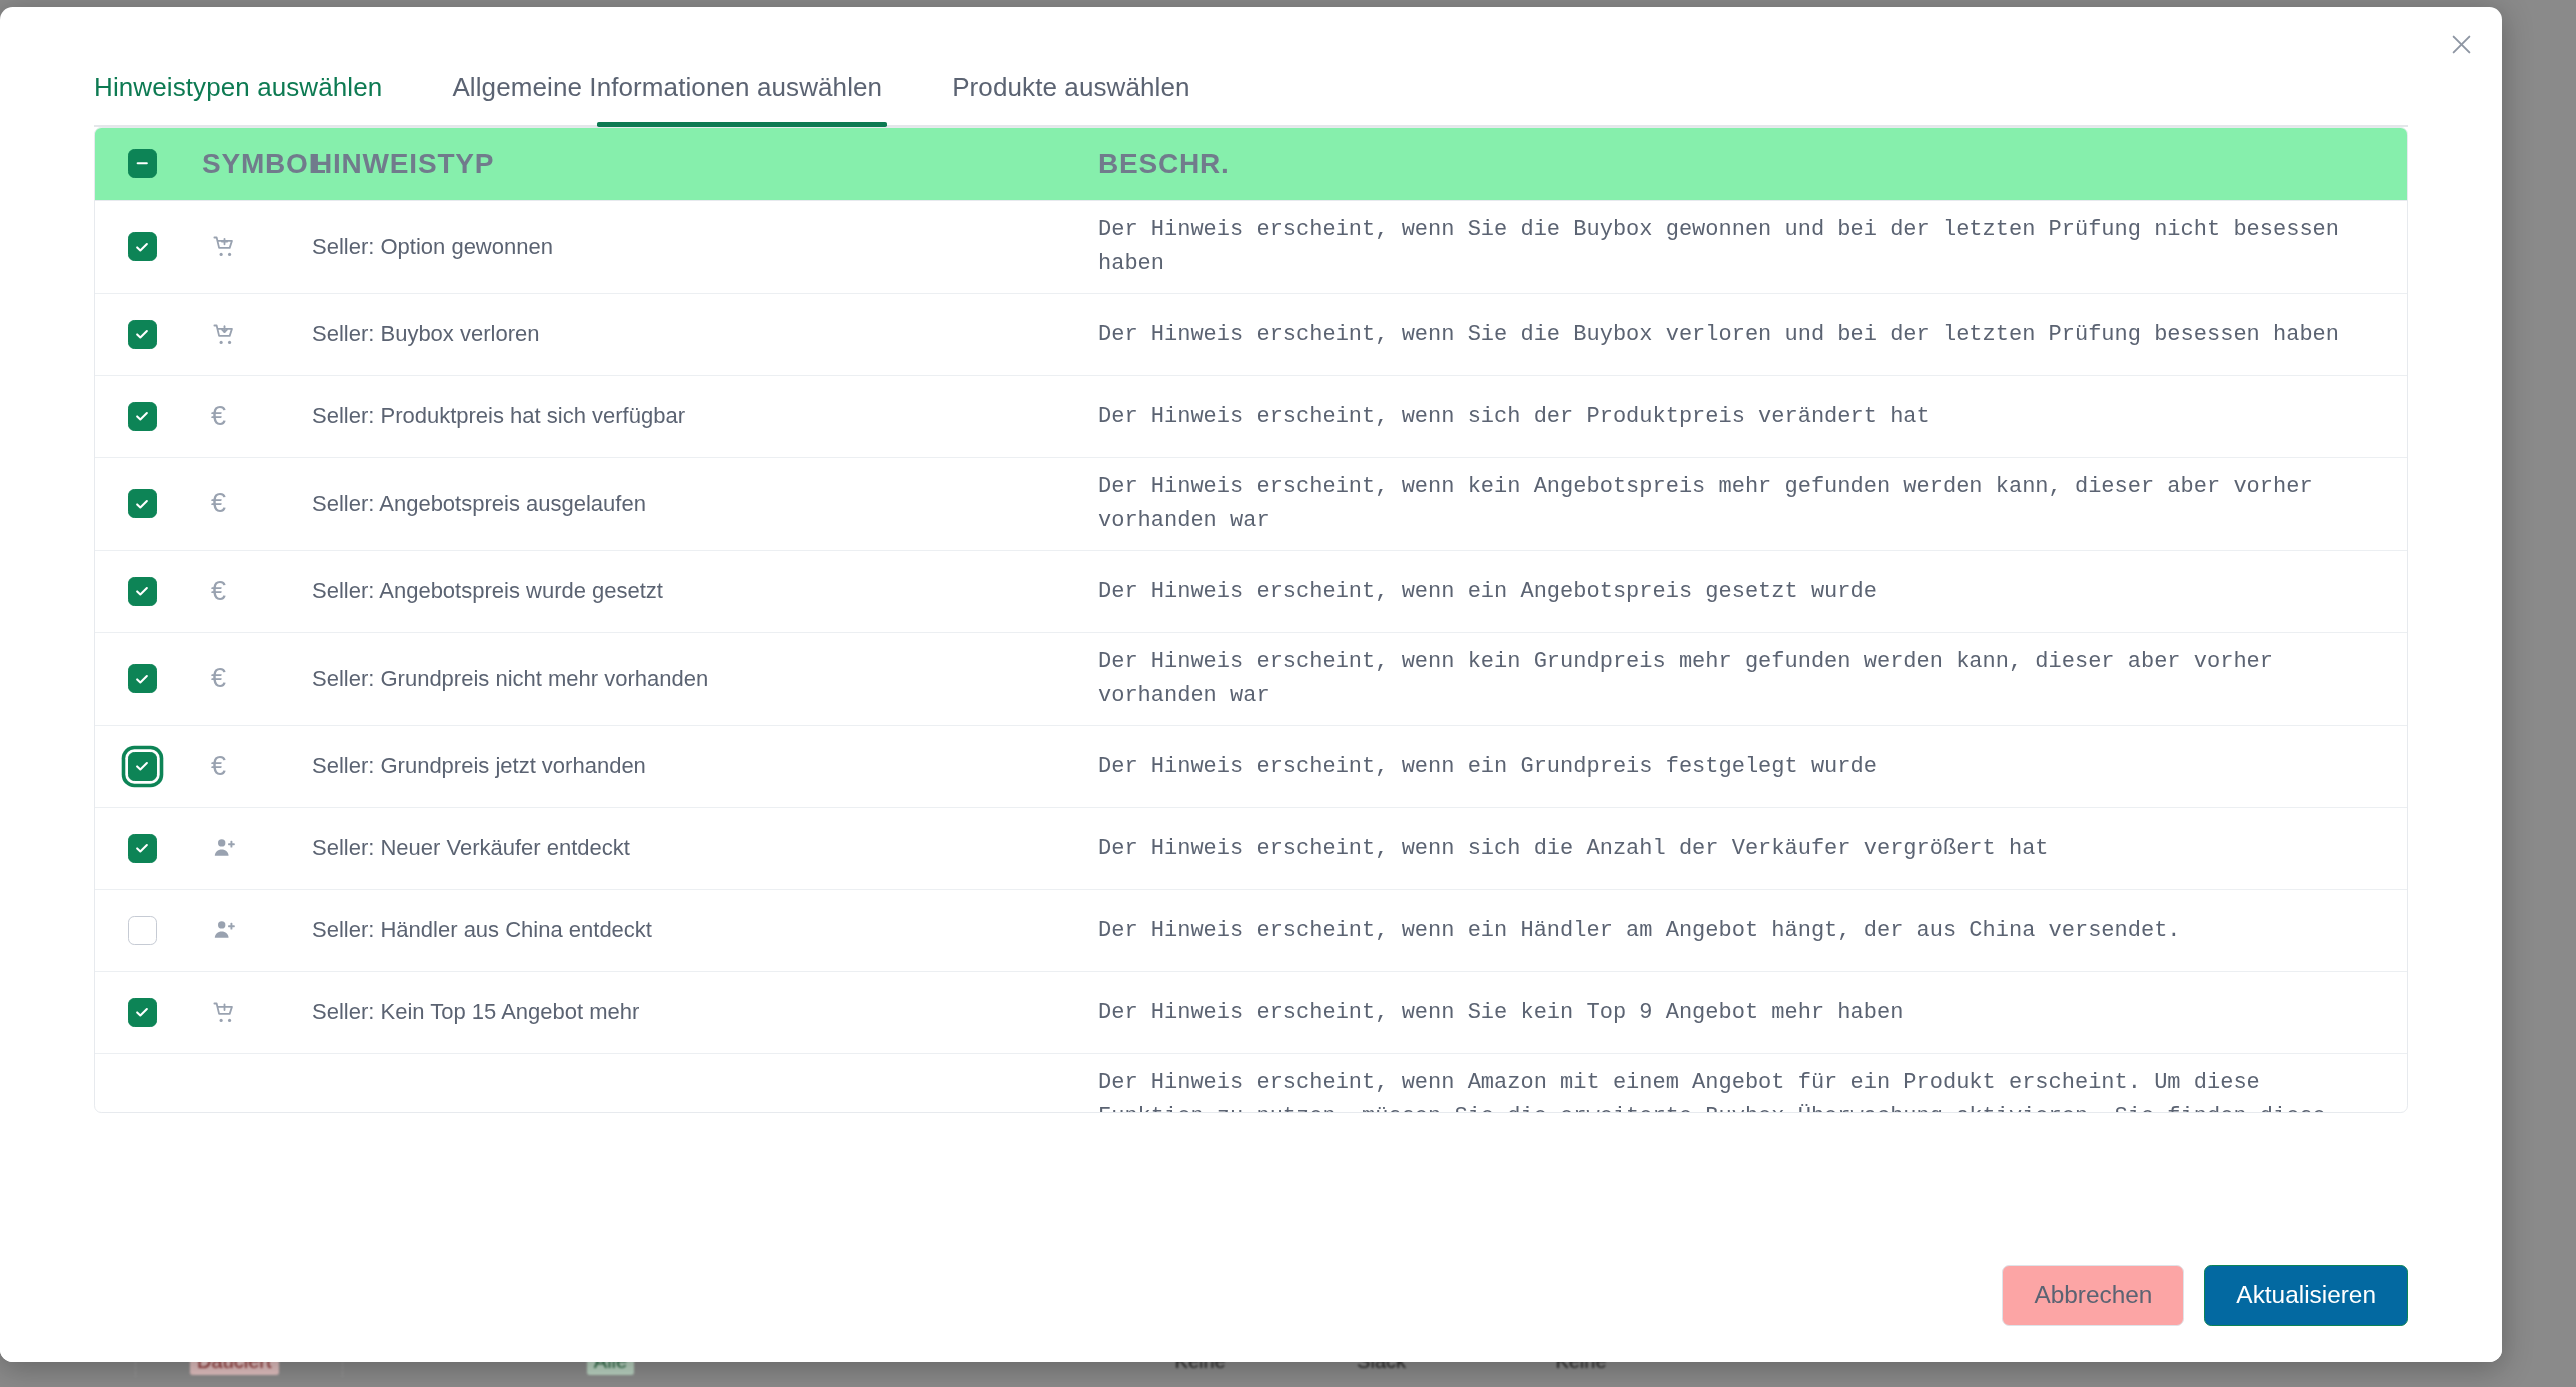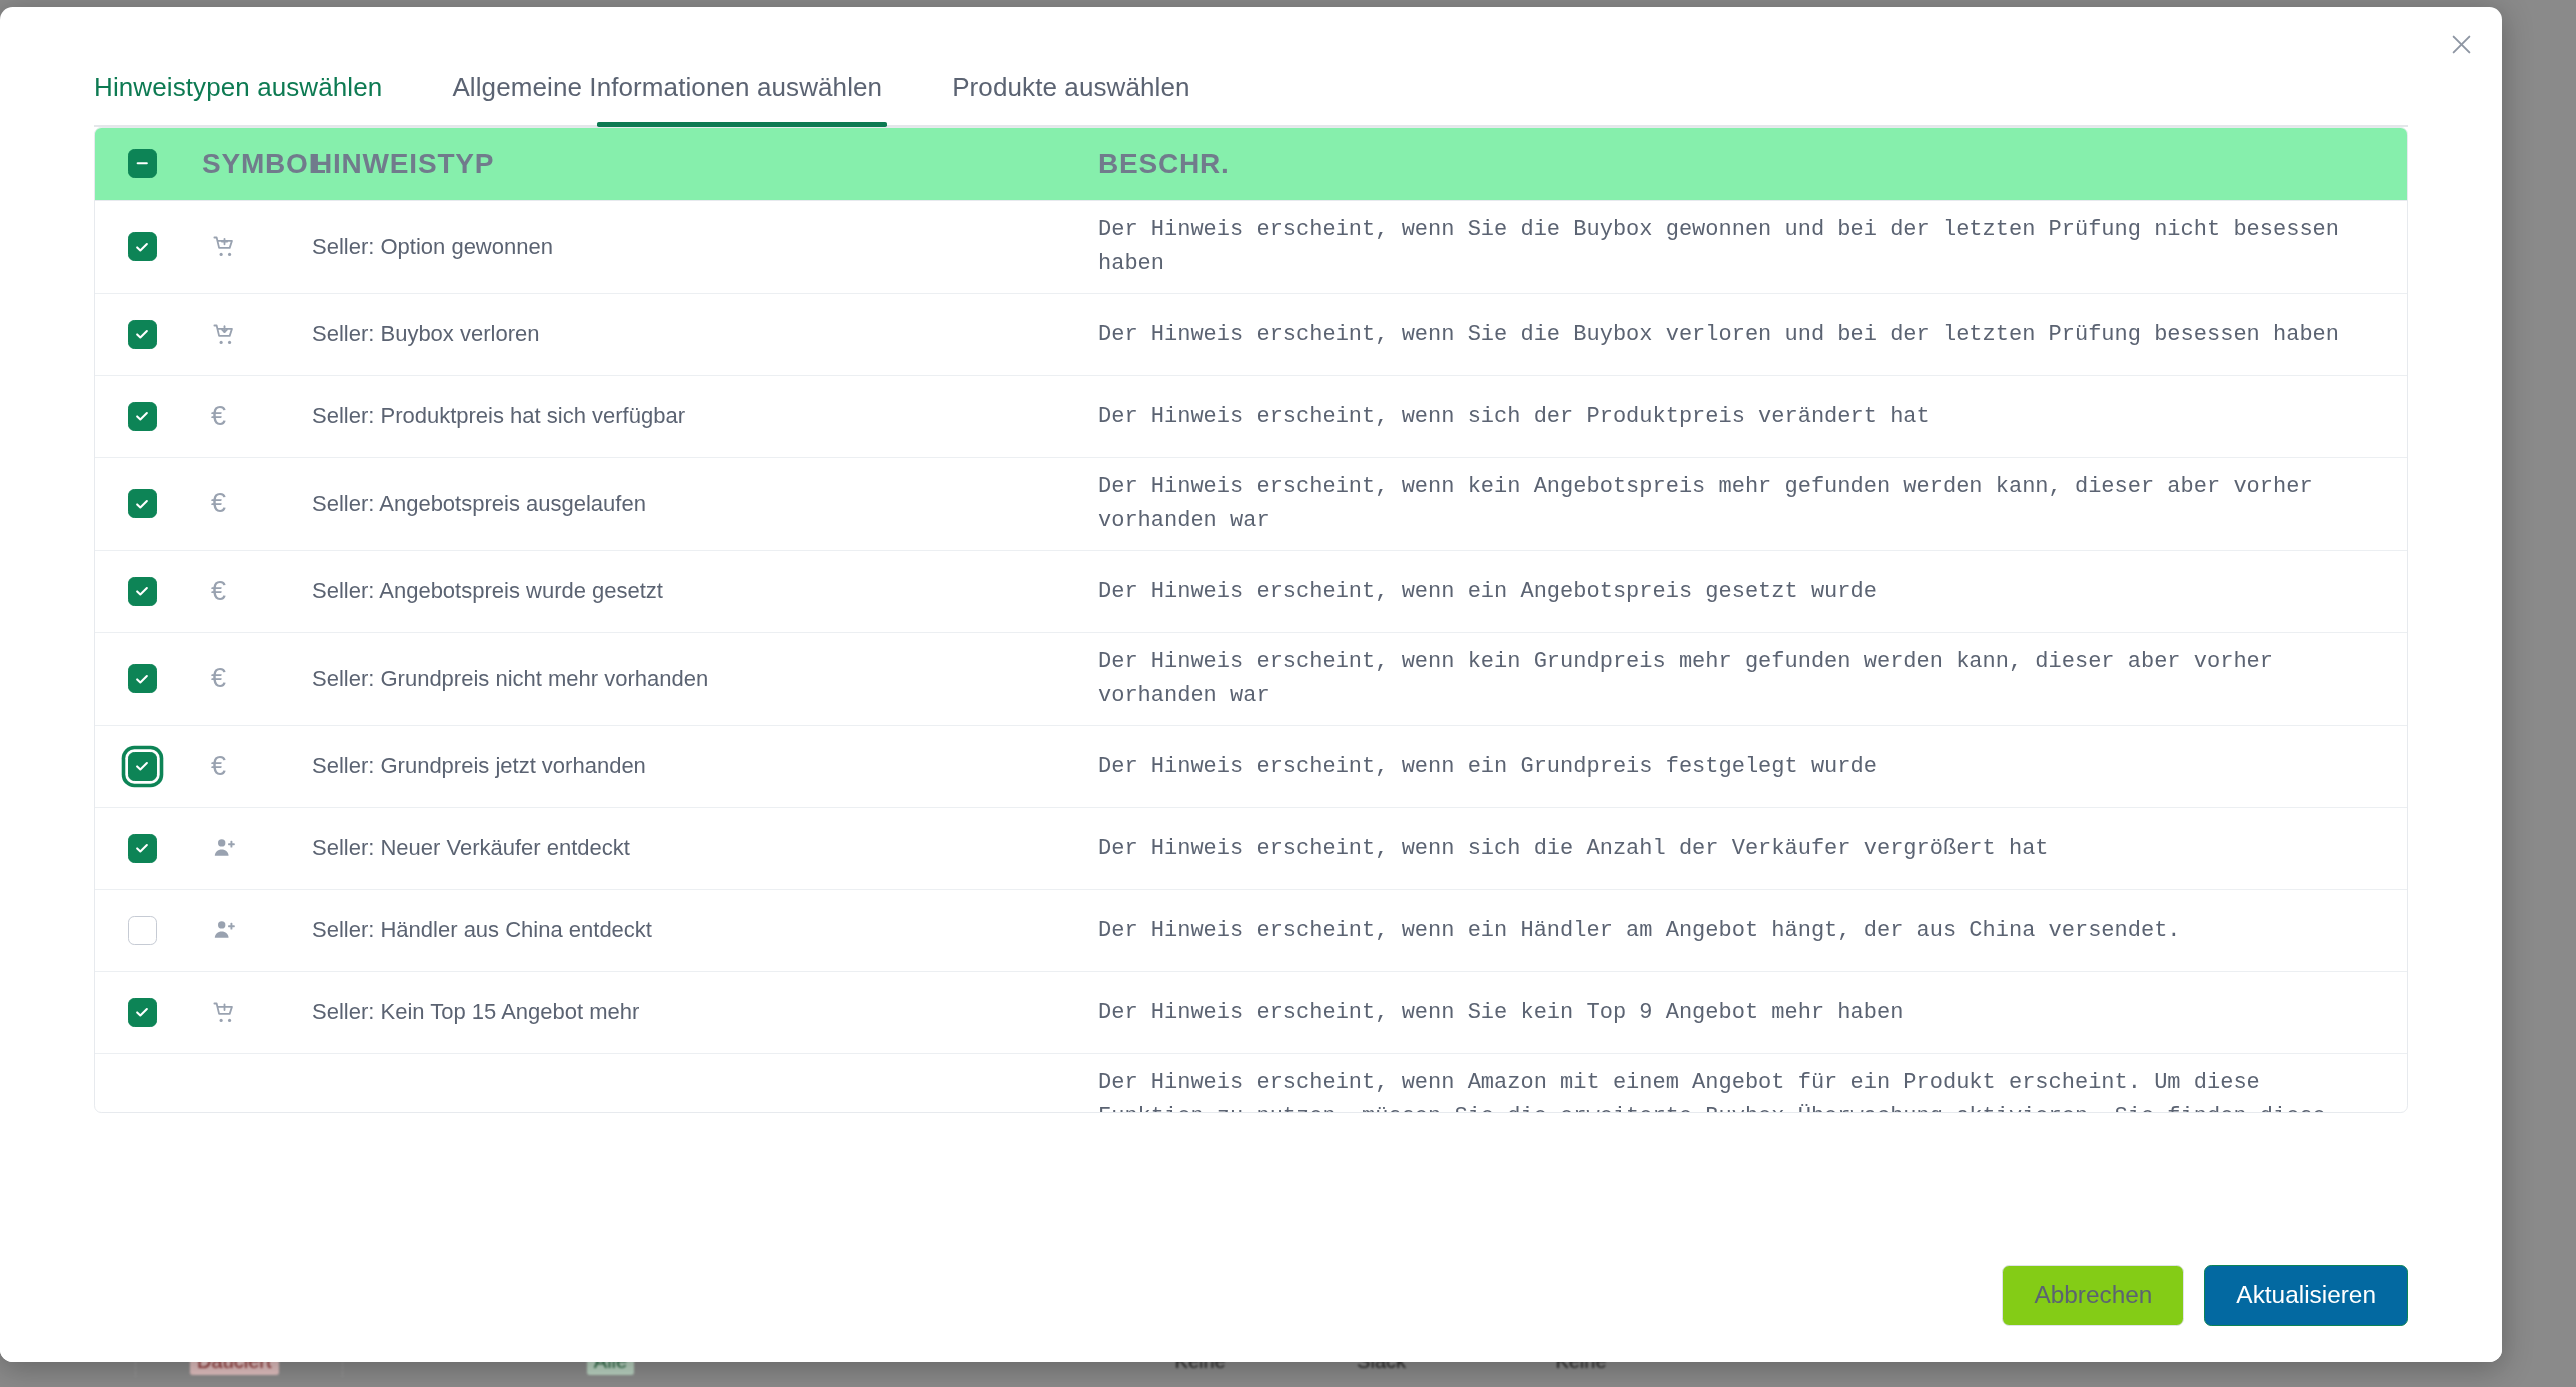--- a/index.html
+++ b/index.html
@@ -173,21 +173,21 @@
   }
   .btn {
     font-size: 24.4px;
     border-radius: 7.2px;
     cursor: pointer;
     padding: 15.4px 31px;
     white-space: nowrap;
     font-family: "Liberation Sans", sans-serif;
   }
   .btn-secondary {
-    background: #84cc16;
+    background: #fca5a5;
     border: 0.9px solid #dfe3e8;
     color: #5b6372;
   }
   .btn-primary {
     background: #0369a1;
     border: 0.9px solid #0d8456;
     color: #ffffff;
   }
 </style>
 </head>

